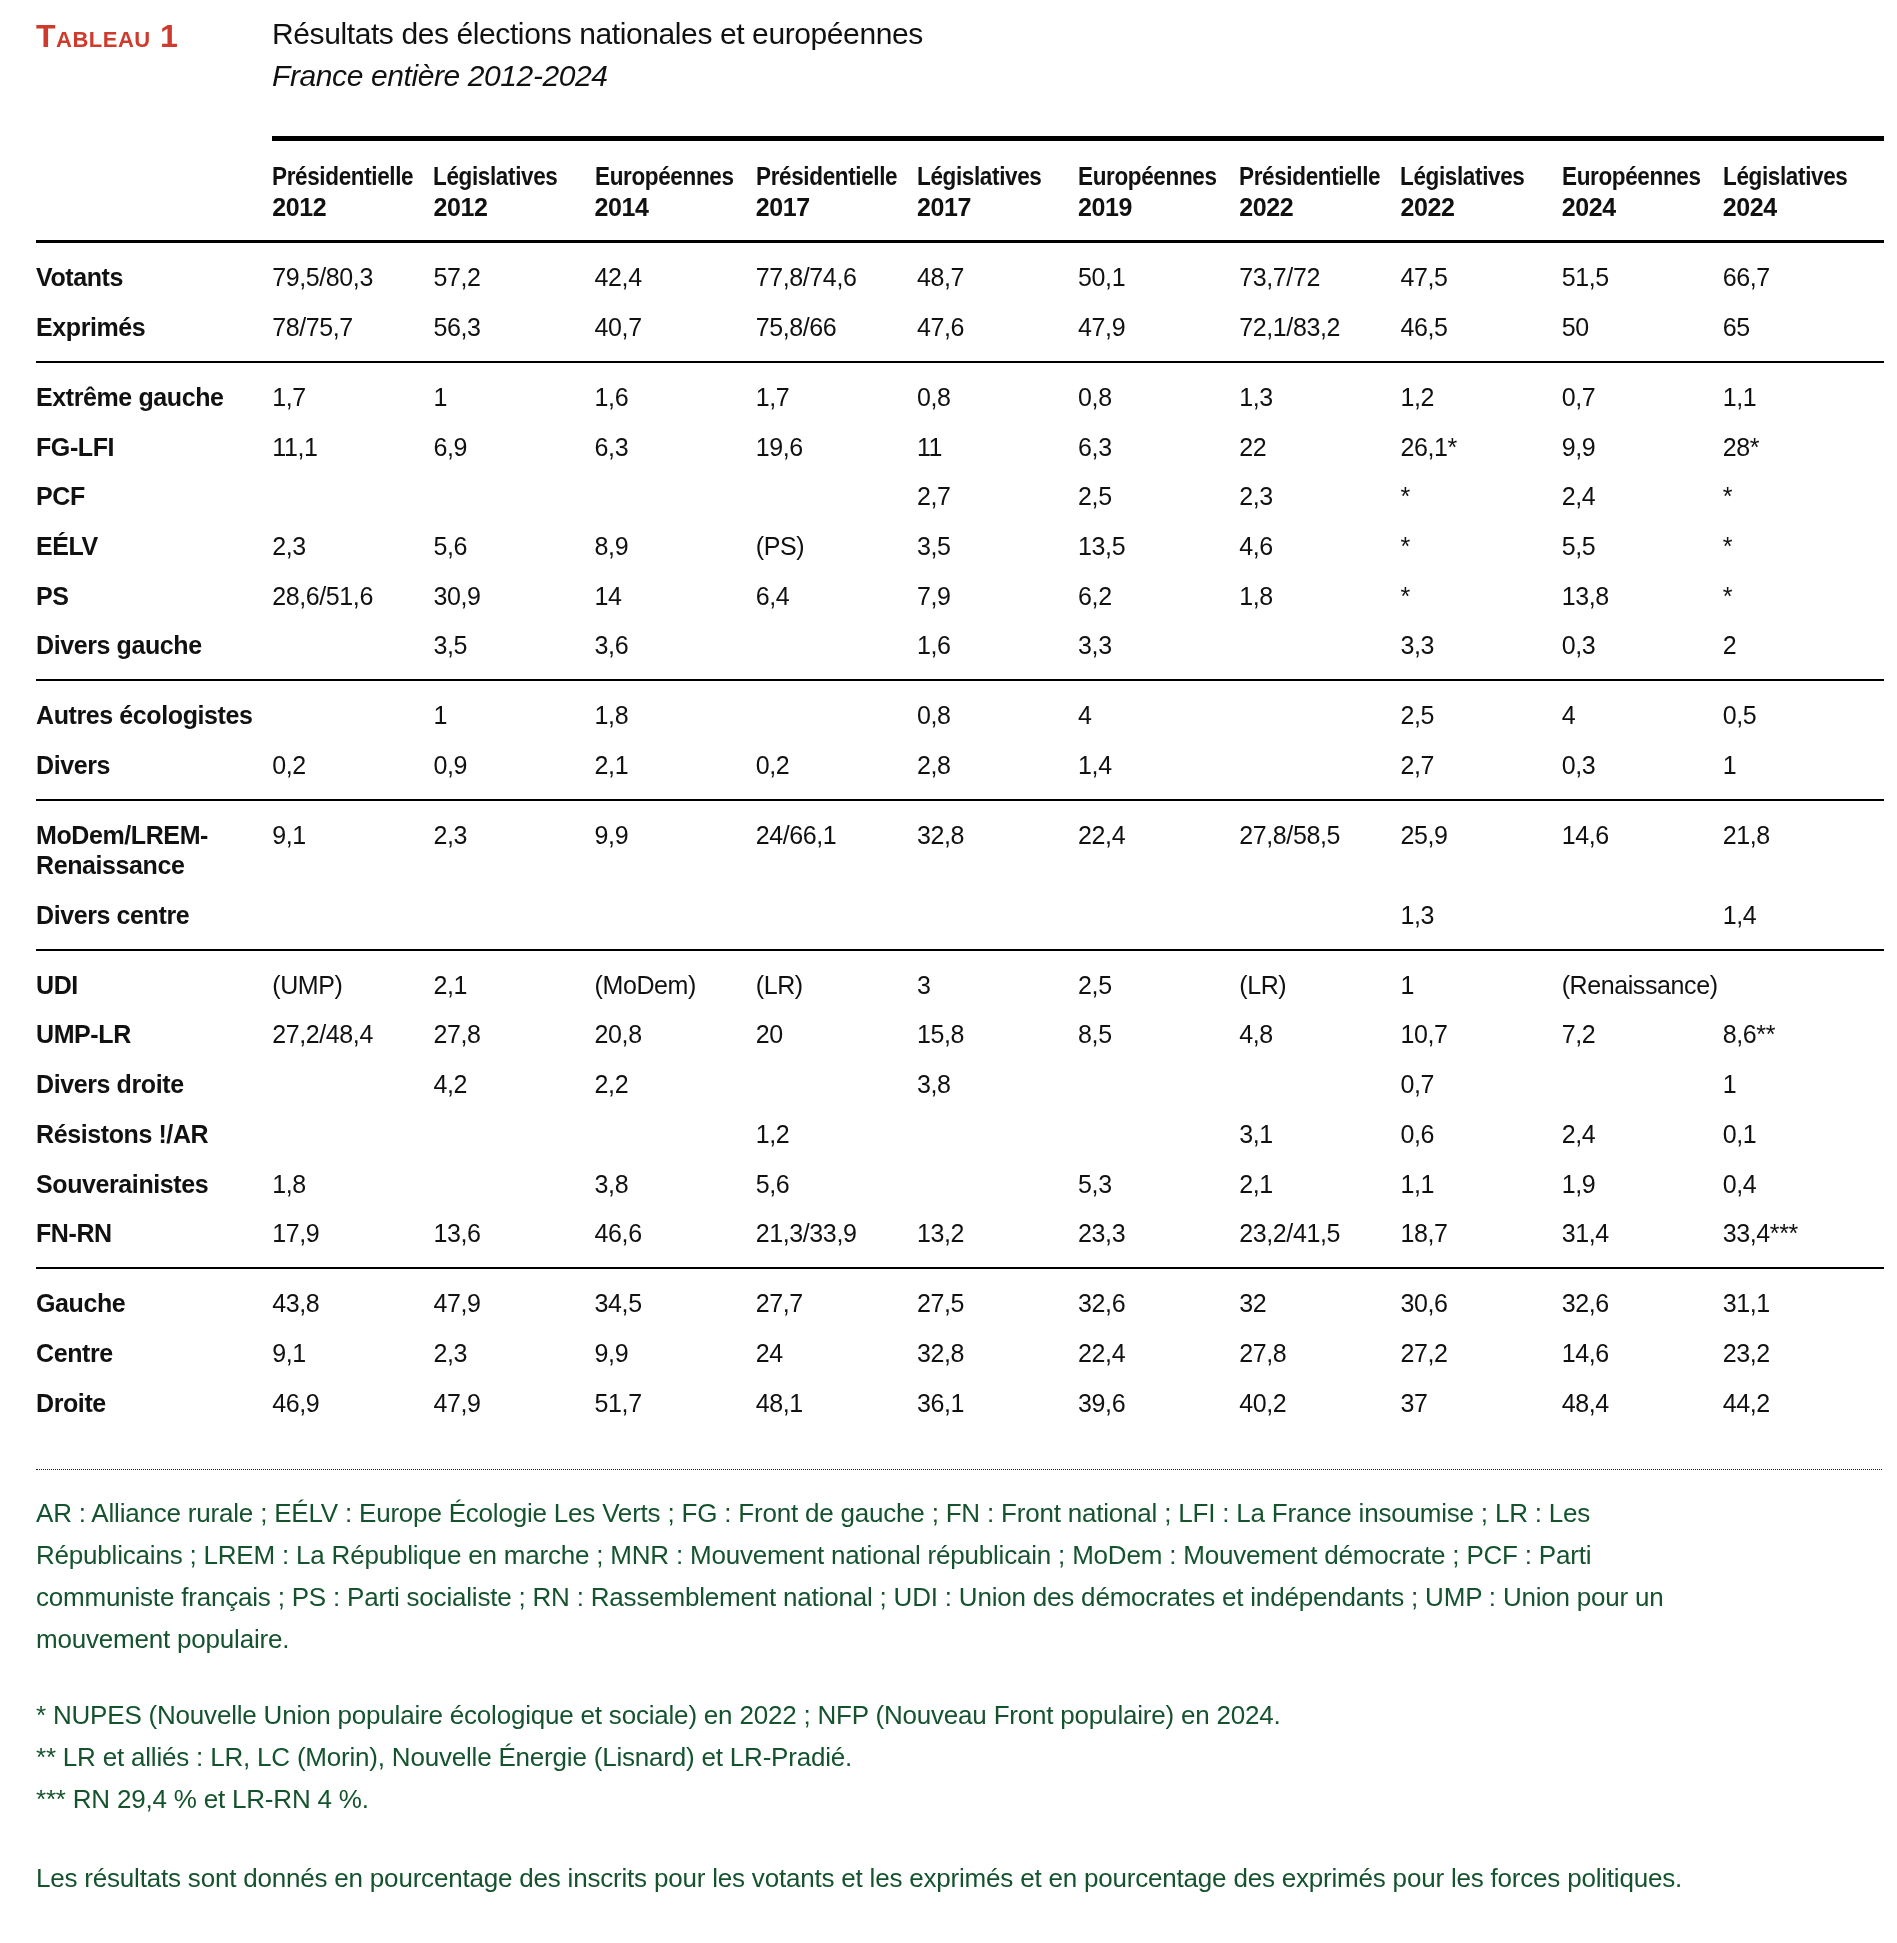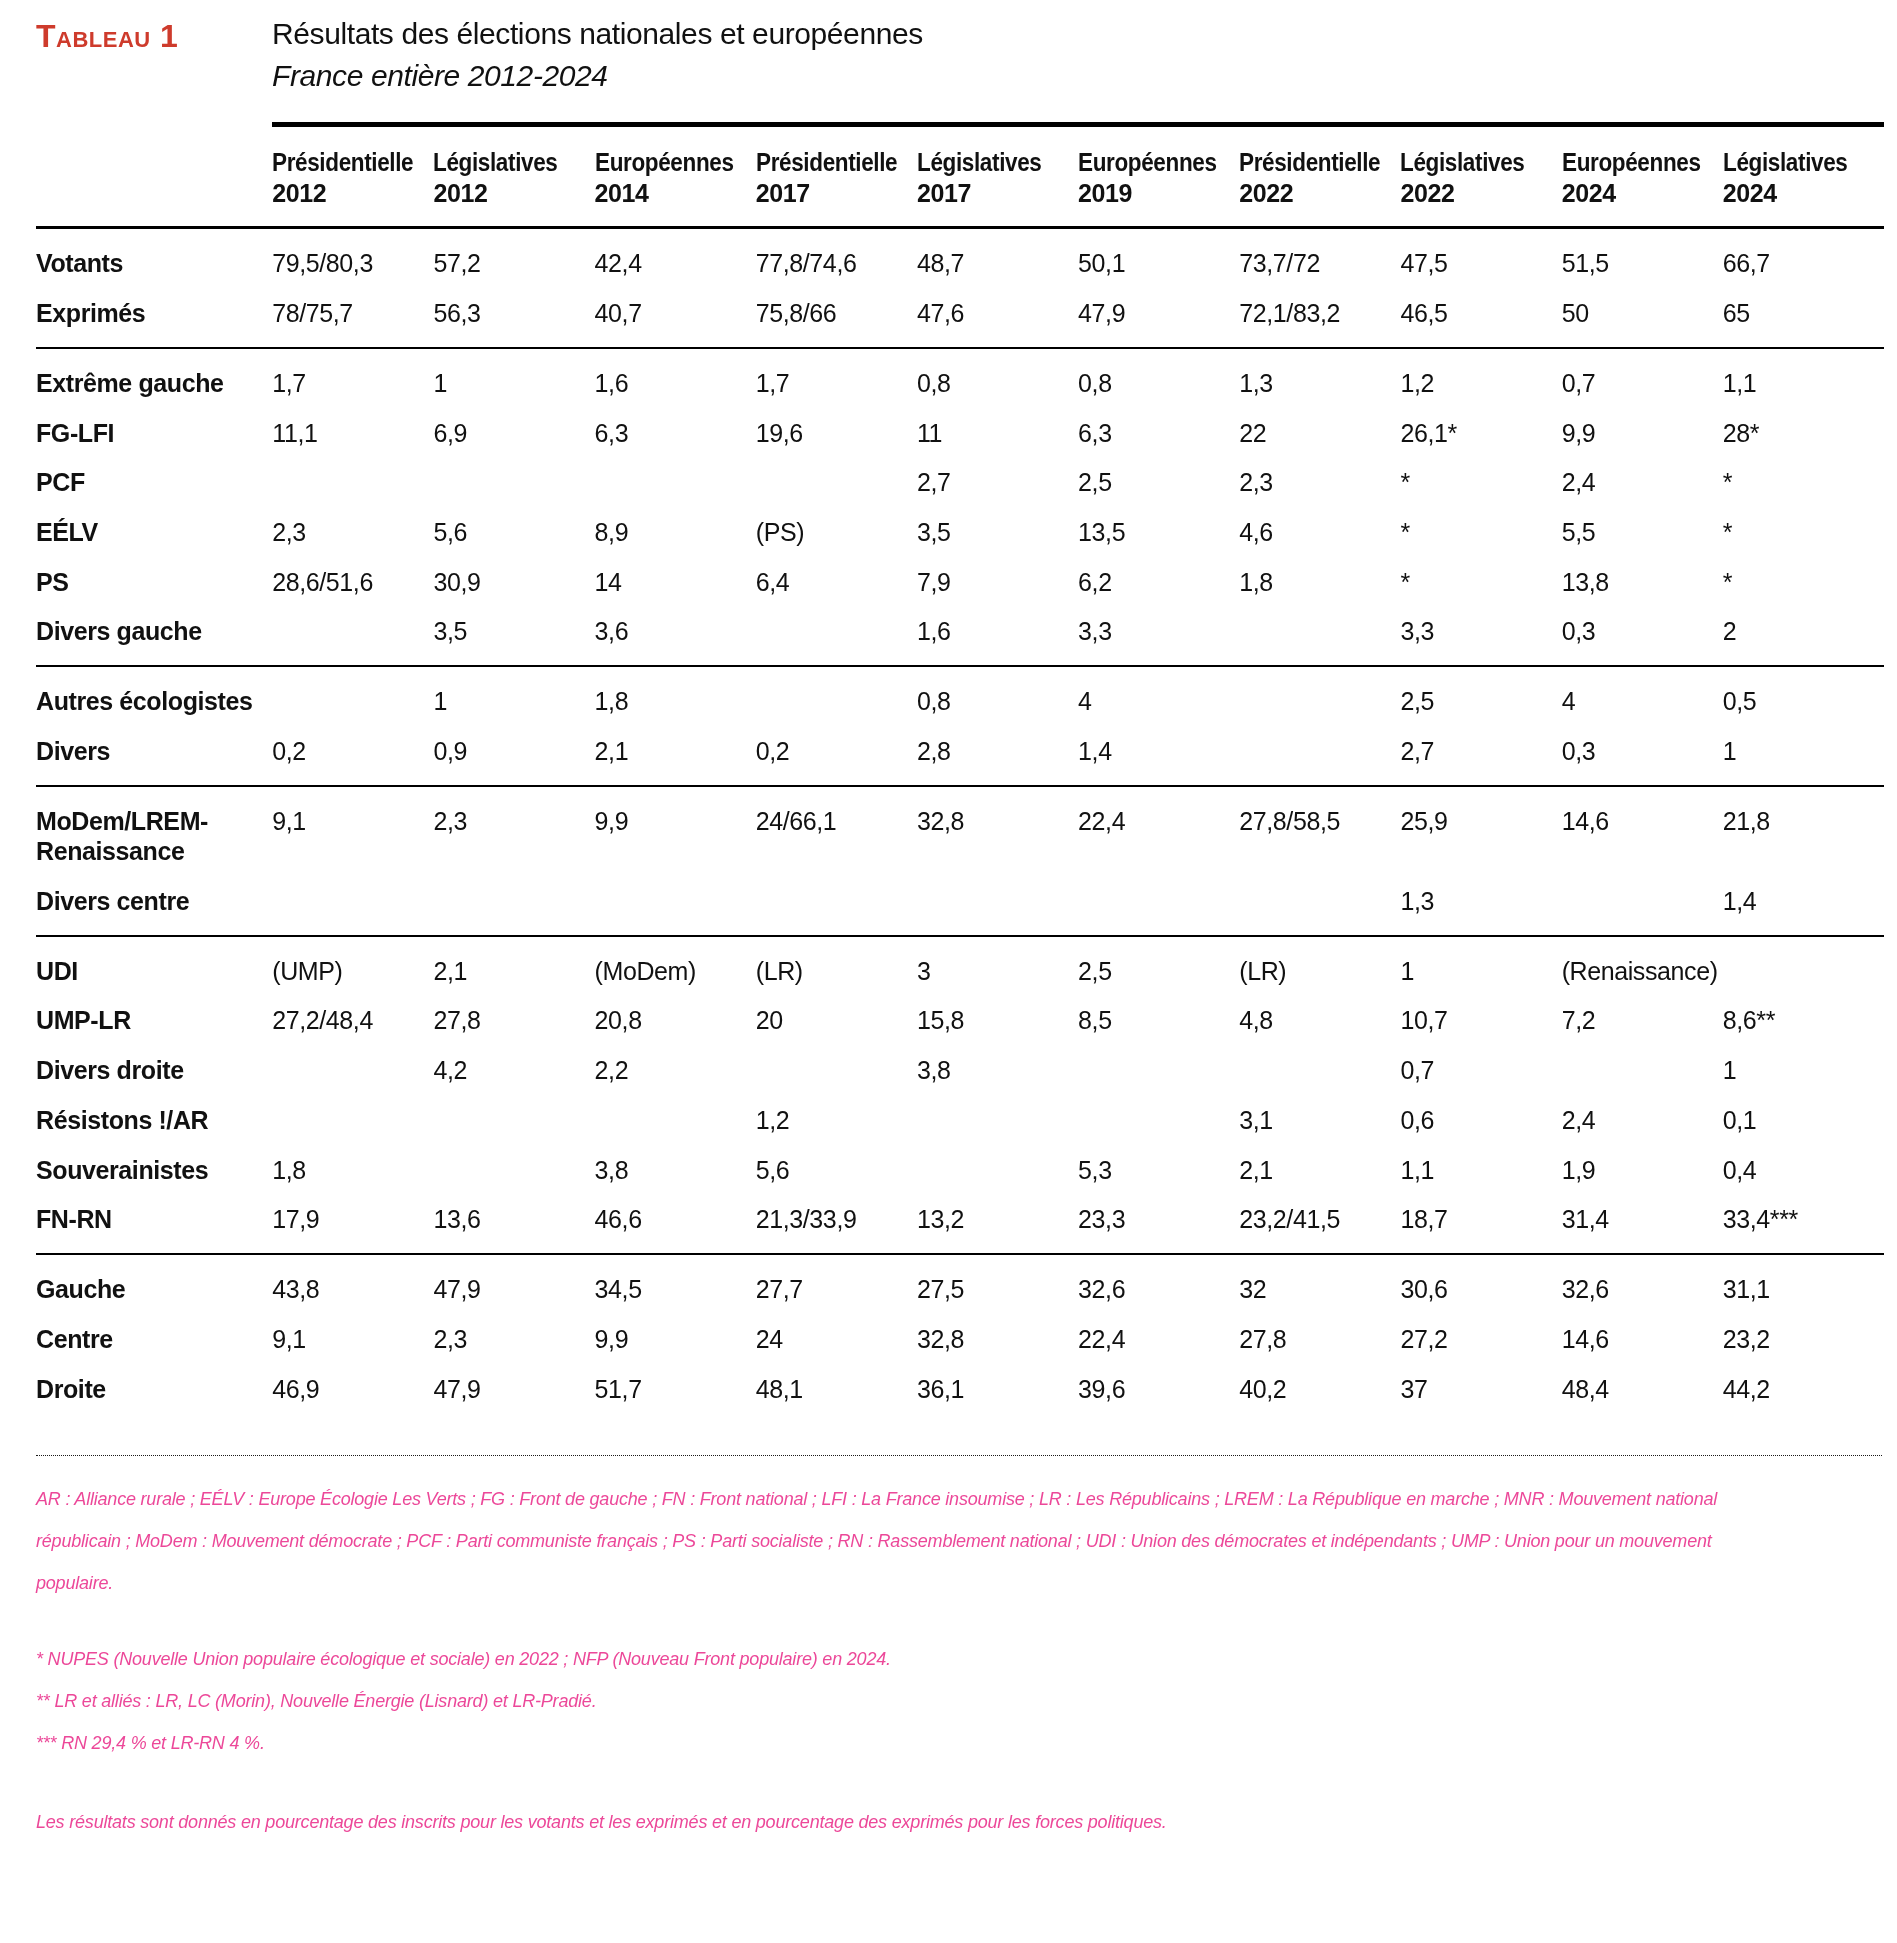--- a/index.html
+++ b/index.html
@@ -17,41 +17,41 @@
   .tableau-label {
     width:236px; flex:0 0 236px;
     font-size:32px; font-weight:700; font-variant:small-caps;
     letter-spacing:0.5px; padding-top:2.8px;
   }
   .titles h1 { margin:0; font-size:30px; font-weight:400; line-height:37px; }
   .titles h2 { margin:4.7px 0 0; font-size:30px; font-weight:400; font-style:italic; line-height:37px; }
 
   
   table {
-    margin-top:28px;
+    margin-top:42px;
     border-collapse:separate; border-spacing:0;
     table-layout:fixed; width:1848px;
   }
   th, td { text-align:left; vertical-align:top; font-size:25px; padding:0 5.6px 0 0; }
   thead th { border-bottom:3.7px solid #000; padding-top:20.6px; padding-bottom:17px; }
   thead th:not(.corner) { border-top:5.6px solid #000; }
   th.corner, td.rl { width:236px; }
   thead th:not(.corner) { width:161px; }
   .ht, .hy { font-weight:700; line-height:31px; white-space:nowrap; }
   .ht { transform:scaleX(0.9); transform-origin:0 50%; }
 
   td { line-height:30px; padding-top:9.4px; padding-bottom:10.3px; white-space:nowrap; }
   td.rl { font-weight:700; white-space:normal; padding-right:11.2px; }
   tbody tr:first-child td { padding-top:19px; }
   tbody tr:last-child td { padding-bottom:19px; }
   tbody:nth-of-type(n+2) tr:first-child td { border-top:2.8px solid #000; }
 
   
   .rule-dotted { border-top:1.9px dotted #1a1a1a; margin-top:32px; width:1846px; }
-  .notes { font-style:italic; font-size:18px; line-height:42px; letter-spacing:-0.2px; color:#ec4899; }
+  .notes { font-size:26px; line-height:42px; letter-spacing:-0.2px; color:#14532d; }
   .notes p { margin:0; }
   .abbr { margin-top:22.5px !important; max-width:1686px; }
   .fns { margin-top:34px; }
   .method { margin-top:37px !important; max-width:1677px; }
 </style>
 </head>
 <body>
 
 <div class="page">
 

